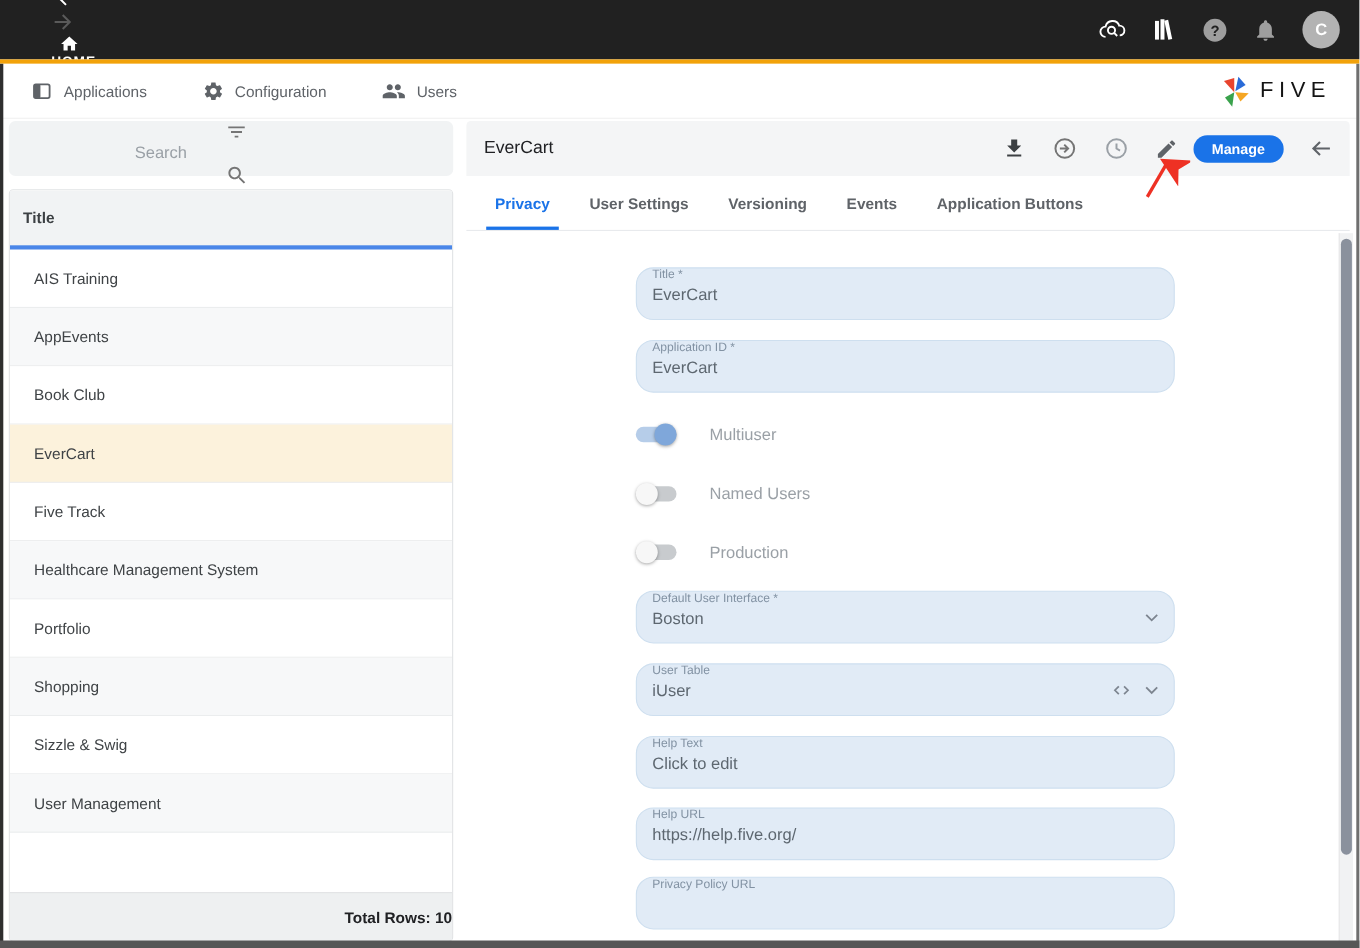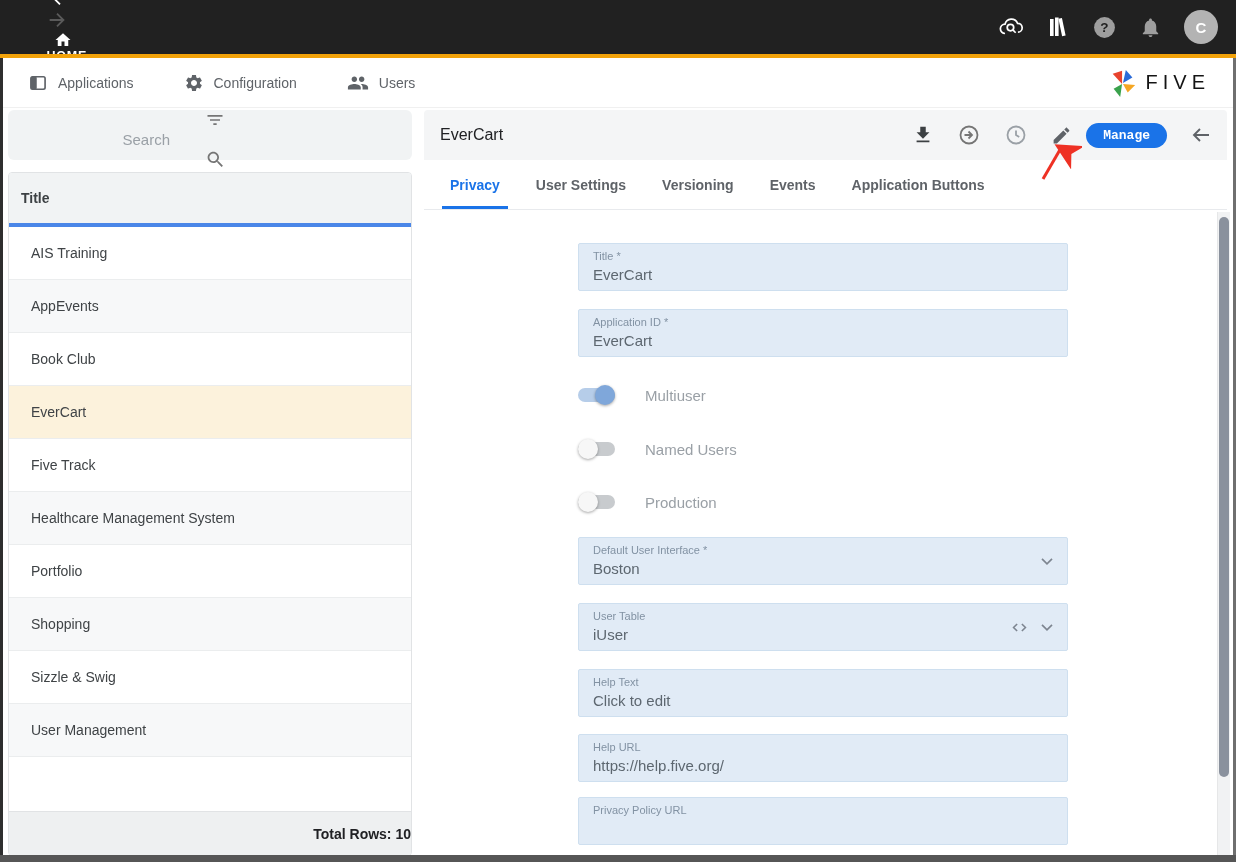--- a/index.html
+++ b/index.html
@@ -54,33 +54,33 @@
                display:flex;align-items:center;justify-content:flex-end;box-sizing:border-box;
                font-size:14px;font-weight:bold;color:#202124;}
 
   
   .detail-panel{position:absolute;left:424px;top:110px;width:806px;height:746px;}
   .detail-header{position:absolute;left:0;top:0;width:803px;height:50px;background:#f4f5f6;border-radius:4px 4px 0 0;
                  display:flex;align-items:center;padding:0 14px 0 16px;box-sizing:border-box;}
   .detail-title{font-size:16px;font-weight:500;color:#202124;flex:1;}
   .header-icons{display:flex;align-items:center;gap:23px;}
   .manage-btn{height:25px;padding:0 17px;border:none;border-radius:14px;background:#1A73E8;color:#ffffff;
-              font-size:13px;font-weight:bold;margin-left:14px;cursor:pointer;font-family:Liberation Mono, monospace;}
+              font-size:13px;font-weight:bold;margin-left:14px;cursor:pointer;font-family:Liberation Sans, sans-serif;}
   .collapse-btn{margin-left:22px;cursor:pointer;}
 
   .tabsbar{position:absolute;left:0;top:50px;width:803px;height:50px;background:#ffffff;
            border-bottom:1px solid #e8eaed;box-sizing:border-box;display:flex;align-items:center;padding-left:26px;}
   .tab{font-size:14px;font-weight:600;color:#5f6368;margin-right:36px;height:100%;display:flex;align-items:center;
        position:relative;cursor:pointer;white-space:nowrap;}
   .tab.active{color:#1A73E8;}
   .tab.active::after{content:"";position:absolute;left:-8px;right:-8px;bottom:0;height:3px;background:#1A73E8;}
 
   .form-area{position:absolute;left:0;top:100px;width:793px;height:646px;background:#ffffff;overflow:hidden;}
   .field{position:absolute;left:154px;width:490px;height:48px;background:#E1EBF6;border:1px solid #CEDFEF;
-         border-radius:2px;box-sizing:border-box;padding:6px 14px;cursor:text;}
+         border-radius:16px;box-sizing:border-box;padding:0 14px;cursor:text;}
   .field .lbl{font-size:11px;color:#8292A3;line-height:13px;}
   .field .val{font-size:15px;color:#5d6770;line-height:20px;margin-top:2px;}
   .field .adorn{position:absolute;right:10px;top:0;height:100%;display:flex;align-items:center;gap:8px;}
 
   .toggle-row{position:absolute;left:154px;height:30px;display:flex;align-items:center;gap:30px;}
   .toggle{width:37px;height:20px;position:relative;cursor:pointer;}
   .toggle .track{position:absolute;left:0;top:3px;width:37px;height:14px;border-radius:7px;background:#c8cbce;}
   .toggle .knob{position:absolute;top:0;left:0;width:20px;height:20px;border-radius:50%;background:#f7f7f7;
                 box-shadow:0 1px 3px rgba(0,0,0,.35);}
   .toggle.on .track{background:#B6CDE9;}

